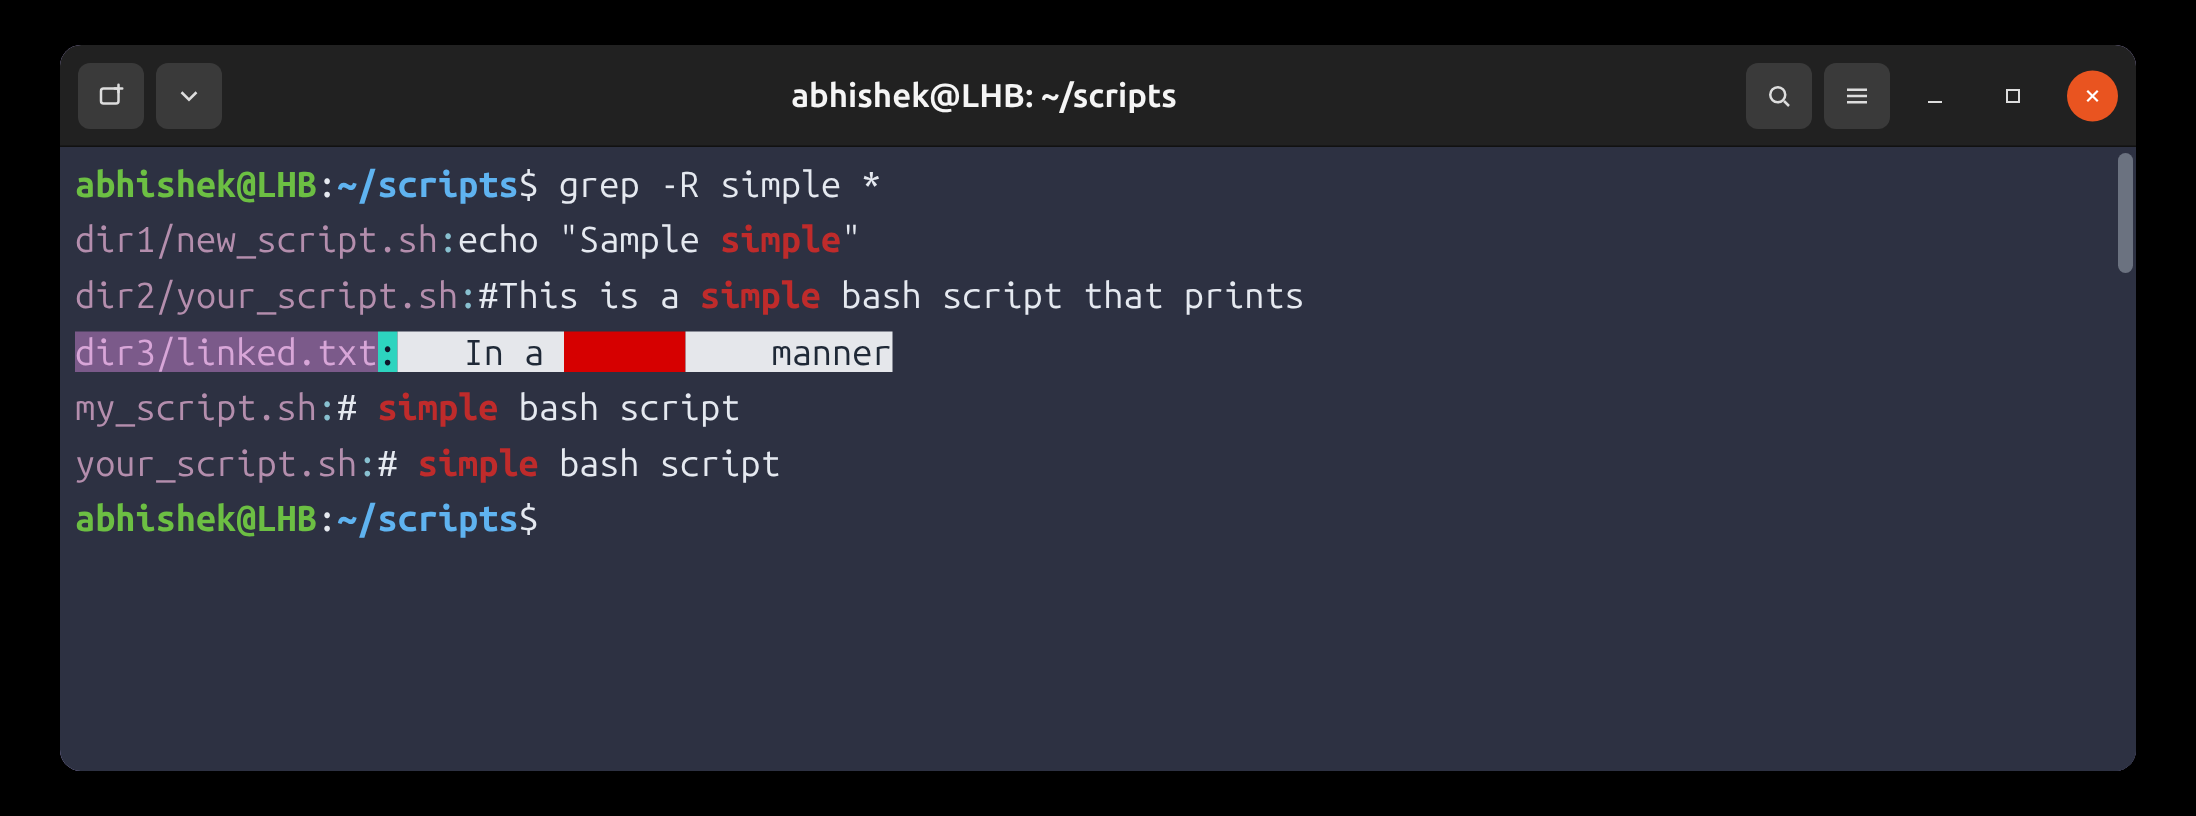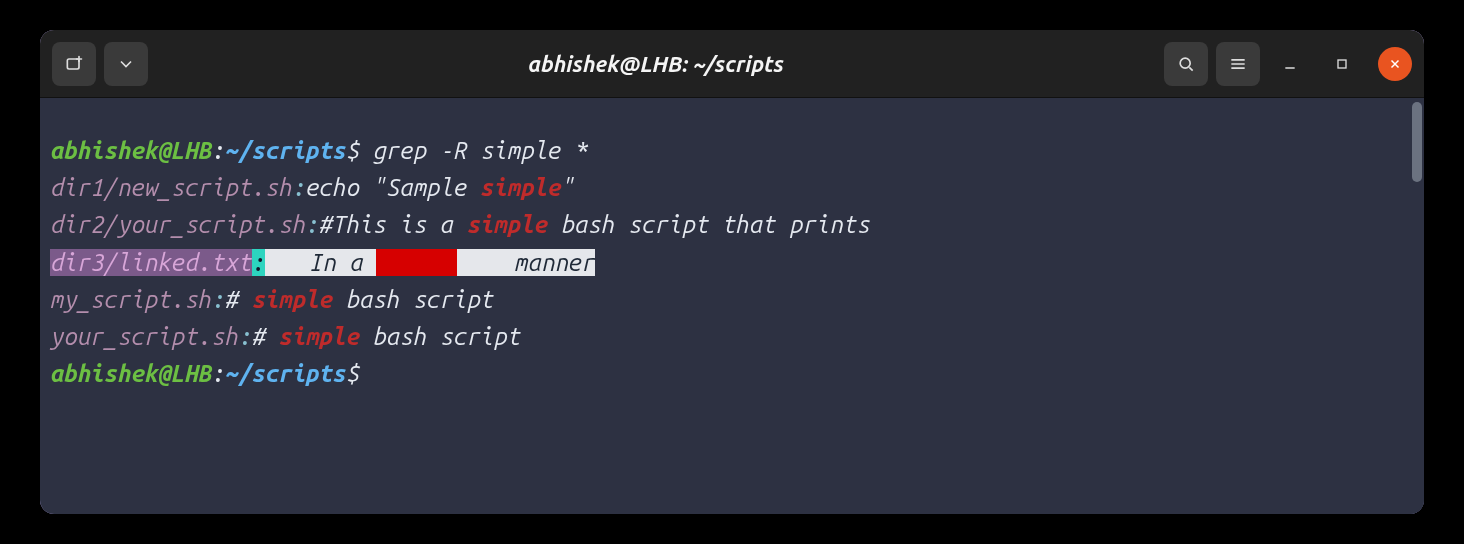--- a/index.html
+++ b/index.html
@@ -13,21 +13,20 @@
   }
   .window {
     width: 100%;
     height: 100%;
     background: #c4b5fd;
     border-radius: 14px;
     overflow: hidden;
     display: flex;
     flex-direction: column;
     box-shadow: 0 4px 20px rgba(0,0,0,0.6);
-    font-style: italic;
   }
   .titlebar {
     height: 68px;
     background: #212121;
     display: flex;
     align-items: center;
     padding: 0 12px;
     gap: 8px;
     border-bottom: 1px solid #111;
   }
@@ -73,21 +72,20 @@
   }
   .terminal {
     flex: 1;
     padding: 6px 10px;
     font-size: 24px;
     line-height: 1.55;
     white-space: pre;
     color: #d8dee9;
     font-family: 'Ubuntu Mono', 'DejaVu Sans Mono', monospace;
     overflow: hidden;
-    margin-top: 28px;
   }
   .scrollbar {
     width: 14px;
     background: #2d3142;
     position: relative;
   }
   .scroll-thumb {
     position: absolute;
     top: 4px;
     left: 2px;

